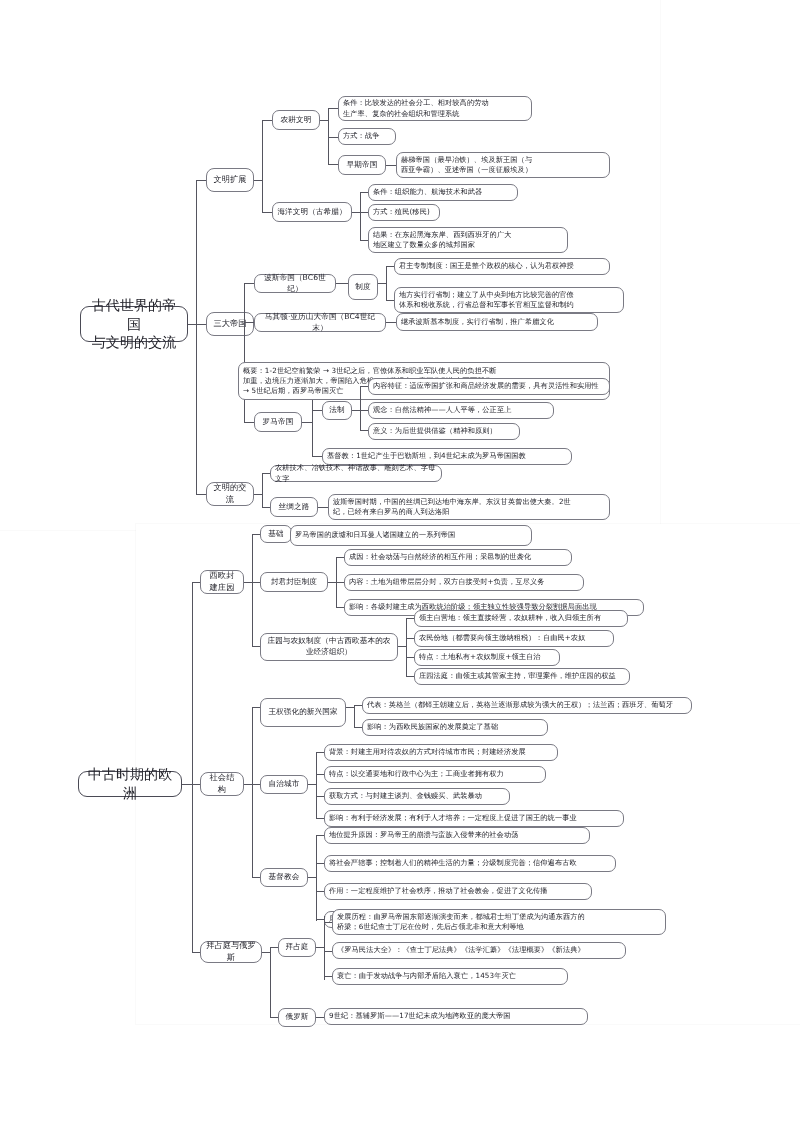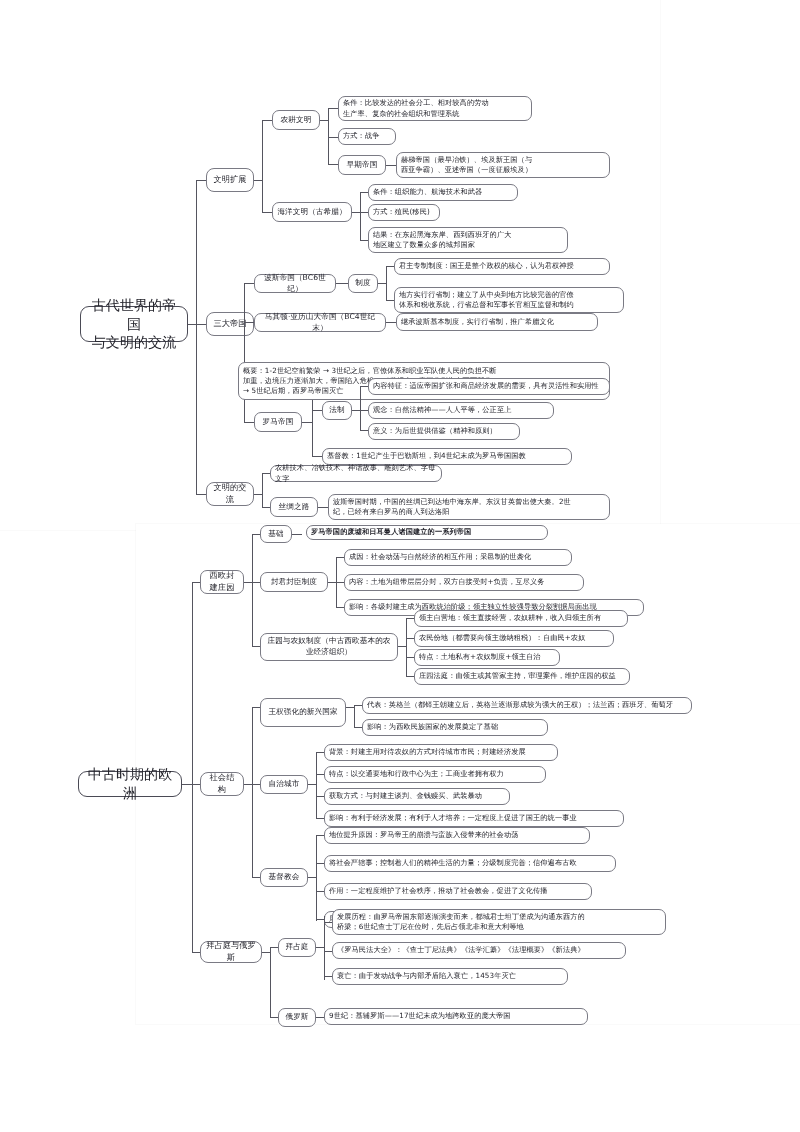--- a/index.html
+++ b/index.html
@@ -105,21 +105,21 @@
 地区建立了数量众多的城邦国家</div>
 
   <div class="node lvl1" style="left:206px;top:312px;width:48px;height:24px;">三大帝国</div>
   <div class="ln v" style="left:244px;top:283px;height:139px;"></div>
   <div class="ln h" style="left:244px;top:283px;width:10px;"></div>
   <div class="ln h" style="left:244px;top:322px;width:10px;"></div>
   <div class="ln h" style="left:244px;top:422px;width:10px;"></div>
 
   <div class="node lvl2" style="left:254px;top:274px;width:82px;height:19px;">波斯帝国（BC6世纪）</div>
   <div class="ln h" style="left:336px;top:283px;width:12px;"></div>
-  <div class="node lvl2" style="left:348px;top:274px;width:30px;height:19px;">制度</div>
+  <div class="node lvl2" style="left:348px;top:274px;width:30px;height:26px;">制度</div>
   <div class="ln v" style="left:386px;top:266px;height:34px;"></div>
   <div class="ln h" style="left:378px;top:283px;width:8px;"></div>
   <div class="ln h" style="left:386px;top:266px;width:8px;"></div>
   <div class="ln h" style="left:386px;top:300px;width:8px;"></div>
 
   <div class="node leaf" style="left:394px;top:258px;width:216px;height:17px;">君主专制制度：国王是整个政权的核心，认为君权神授</div>
   <div class="node leaf" style="left:394px;top:287px;width:230px;height:26px;">地方实行行省制；建立了从中央到地方比较完善的官僚
 体系和税收系统，行省总督和军事长官相互监督和制约</div>
 
   <div class="node lvl2" style="left:254px;top:313px;width:132px;height:19px;">马其顿·亚历山大帝国（BC4世纪末）</div>
@@ -172,21 +172,21 @@
 
   <div class="node lvl1" style="left:200px;top:570px;width:44px;height:24px;border-radius:7px;">西欧封建庄园</div>
   <div class="ln v" style="left:252px;top:534px;height:112px;"></div>
   <div class="ln h" style="left:244px;top:582px;width:8px;"></div>
   <div class="ln h" style="left:252px;top:534px;width:8px;"></div>
   <div class="ln h" style="left:252px;top:582px;width:8px;"></div>
   <div class="ln h" style="left:252px;top:646px;width:8px;"></div>
 
   <div class="node lvl2" style="left:260px;top:525px;width:32px;height:18px;">基础</div>
   <div class="ln h" style="left:292px;top:534px;width:10px;"></div>
-  <div class="node leaf" style="left:306px;top:525px;width:242px;height:15px;font-weight:bold;">罗马帝国的废墟和日耳曼人诸国建立的一系列帝国</div>
+  <div class="node leaf" style="left:290px;top:525px;width:242px;height:21px;">罗马帝国的废墟和日耳曼人诸国建立的一系列帝国</div>
 
   <div class="node lvl2" style="left:260px;top:572px;width:68px;height:20px;">封君封臣制度</div>
   <div class="ln v" style="left:336px;top:557px;height:50px;"></div>
   <div class="ln h" style="left:328px;top:582px;width:8px;"></div>
   <div class="ln h" style="left:336px;top:557px;width:8px;"></div>
   <div class="ln h" style="left:336px;top:582px;width:8px;"></div>
   <div class="ln h" style="left:336px;top:607px;width:8px;"></div>
 
   <div class="node leaf" style="left:344px;top:549px;width:228px;height:17px;">成因：社会动荡与自然经济的相互作用；采邑制的世袭化</div>
   <div class="node leaf" style="left:344px;top:574px;width:240px;height:17px;">内容：土地为纽带层层分封，双方自接受封+负责，互尽义务</div>

